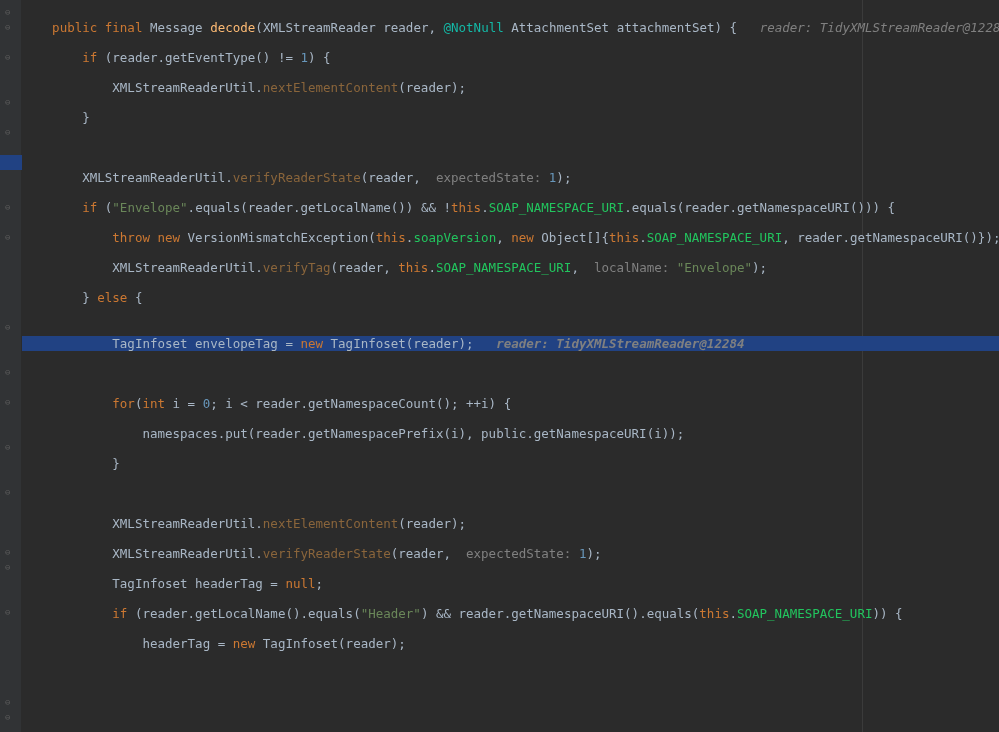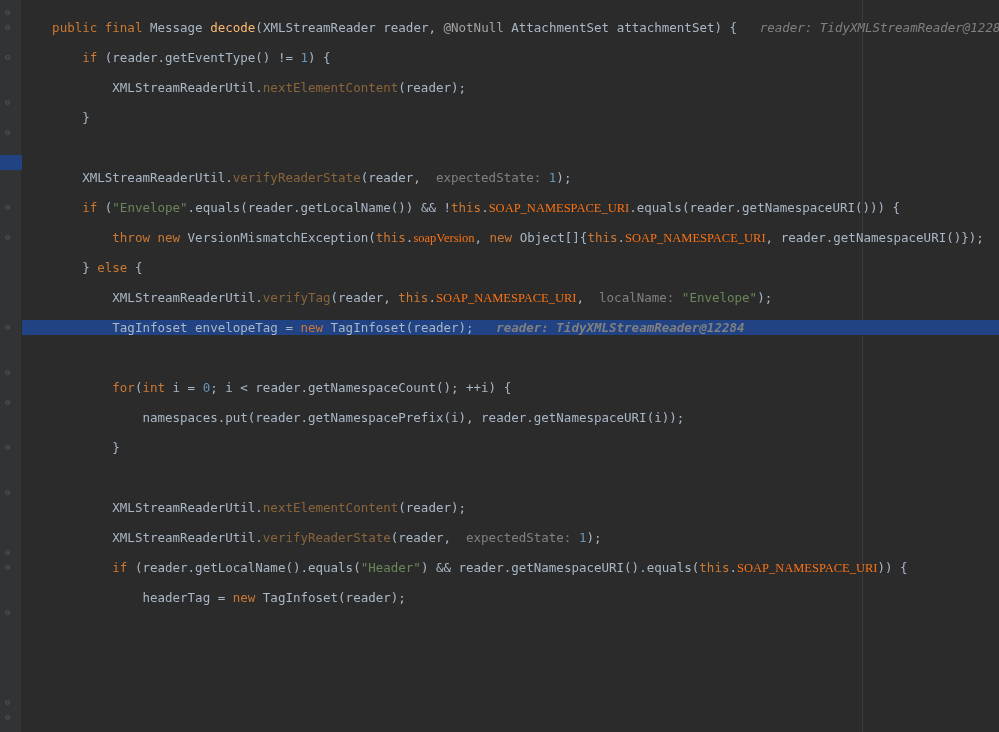--- a/index.html
+++ b/index.html
@@ -36,32 +36,32 @@
   }
   .code {
     position: absolute;
     left: 22px;
     top: 0;
     right: 0;
     padding-top: 5px;
     white-space: pre;
   }
   .line { height: 15px; padding-left: 0; position: relative; }
-  .line.highlighted { background: #214283; }
+  .line.highlighted { background: #214283; margin-top: 16px; }
   .line.highlighted-gutter {
     position: absolute; left: 0; width: 22px; height:15px; background:#214283;
   }
   .k-orange { color: #cc7832; }
   .k-yellow { color: #fdba74; }
-  .k-purple { color: #f97316; font-family: Liberation Serif, serif; }
+  .k-purple { color: #22c55e; }
   .k-blue   { color: #6897bb; }
   .k-green  { color: #6a8759; }
   .k-grey   { color: #808080; font-style: italic; }
   .k-param  { color: #8a653b; }
-  .k-anno   { color: #a3a3a3; }
+  .k-anno   { color: #14b8a6; }
   .k-grey-n { color: #808080; }
   .k-bold   { font-weight: bold; font-style: italic; }
 </style>
 </head>
 <body>
 
 <div class="gutter">
   <span class="gutter-icon" style="top:5px;">⊖</span>
   <span class="gutter-icon" style="top:20px;">⊖</span>
   <span class="gutter-icon" style="top:50px;">⊖</span>
@@ -85,30 +85,31 @@
 
 <div class="code">
 <div class="line">    <span class="k-orange">public</span> <span class="k-orange">final</span> <span>Message </span><span class="k-yellow">decode</span><span>(</span><span>XMLStreamReader </span><span>reader</span><span>, </span><span class="k-anno">@NotNull</span><span> </span><span>AttachmentSet </span><span>attachmentSet</span><span>) {   </span><span class="k-grey">reader: TidyXMLStreamReader@12284  attachme</span></div>
 <div class="line">        <span class="k-orange">if</span><span> (reader.getEventType() != </span><span class="k-blue">1</span><span>) {</span></div>
 <div class="line">            <span>XMLStreamReaderUtil.</span><span class="k-param">nextElementContent</span><span>(reader);</span></div>
 <div class="line">        <span>}</span></div>
 <div class="line"></div>
 <div class="line">        <span>XMLStreamReaderUtil.</span><span class="k-param">verifyReaderState</span><span>(reader,  </span><span class="k-grey-n">expectedState:</span><span class="k-blue"> 1</span><span>);</span></div>
 <div class="line">        <span class="k-orange">if</span><span> (</span><span class="k-green">"Envelope"</span><span>.equals(reader.getLocalName()) &amp;&amp; !</span><span class="k-orange">this</span><span>.</span><span class="k-purple">SOAP_NAMESPACE_URI</span><span>.equals(reader.getNamespaceURI())) {</span></div>
 <div class="line">            <span class="k-orange">throw</span><span> </span><span class="k-orange">new</span><span> VersionMismatchException(</span><span class="k-orange">this</span><span>.</span><span class="k-purple">soapVersion</span><span>, </span><span class="k-orange">new</span><span> Object[]{</span><span class="k-orange">this</span><span>.</span><span class="k-purple">SOAP_NAMESPACE_URI</span><span>, reader.getNamespaceURI()});</span></div>
+<div class="line">            <span>XMLStreamReaderUtil.</span><span class="k-param">verifyTag</span><span>(reader, </span><span class="k-orange">this</span><span>.</span><span class="k-purple">SOAP_NAMESPACE_URI</span><span>,  </span><span class="k-grey-n">localName:</span><span class="k-green"> "Envelope"</span><span>);</span></div>
 <div class="line">        <span>} </span><span class="k-orange">else</span><span> {</span></div>
-<div class="line">            <span>XMLStreamReaderUtil.</span><span class="k-param">verifyTag</span><span>(reader, </span><span class="k-orange">this</span><span>.</span><span class="k-purple">SOAP_NAMESPACE_URI</span><span>,  </span><span class="k-grey-n">localName:</span><span class="k-green"> "Envelope"</span><span>);</span></div>
 <div class="line highlighted">            <span>TagInfoset envelopeTag = </span><span class="k-orange">new</span><span> TagInfoset(reader);   </span><span class="k-grey k-bold">reader: TidyXMLStreamReader@12284</span></div>
 <div class="line"></div>
 <div class="line">            <span class="k-orange">for</span><span>(</span><span class="k-orange">int</span><span> i = </span><span class="k-blue">0</span><span>; i &lt; reader.getNamespaceCount(); ++i) {</span></div>
-<div class="line">                <span>namespaces.put(reader.getNamespacePrefix(i), reader.getNamespaceURI(i));</span></div>
+<div class="line">                <span>namespaces.put(reader.getNamespacePrefix(i), public.getNamespaceURI(i));</span></div>
 <div class="line">            <span>}</span></div>
 <div class="line"></div>
 <div class="line">            <span>XMLStreamReaderUtil.</span><span class="k-param">nextElementContent</span><span>(reader);</span></div>
 <div class="line">            <span>XMLStreamReaderUtil.</span><span class="k-param">verifyReaderState</span><span>(reader,  </span><span class="k-grey-n">expectedState:</span><span class="k-blue"> 1</span><span>);</span></div>
+<div class="line">            <span>TagInfoset headerTag = </span><span class="k-orange">null</span><span>;</span></div>
 <div class="line">            <span class="k-orange">if</span><span> (reader.getLocalName().equals(</span><span class="k-green">"Header"</span><span>) &amp;&amp; reader.getNamespaceURI().equals(</span><span class="k-orange">this</span><span>.</span><span class="k-purple">SOAP_NAMESPACE_URI</span><span>)) {</span></div>
 <div class="line">                <span>headerTag = </span><span class="k-orange">new</span><span> TagInfoset(reader);</span></div>
 <div class="line"></div>
 
 
 
 
 
 
 

